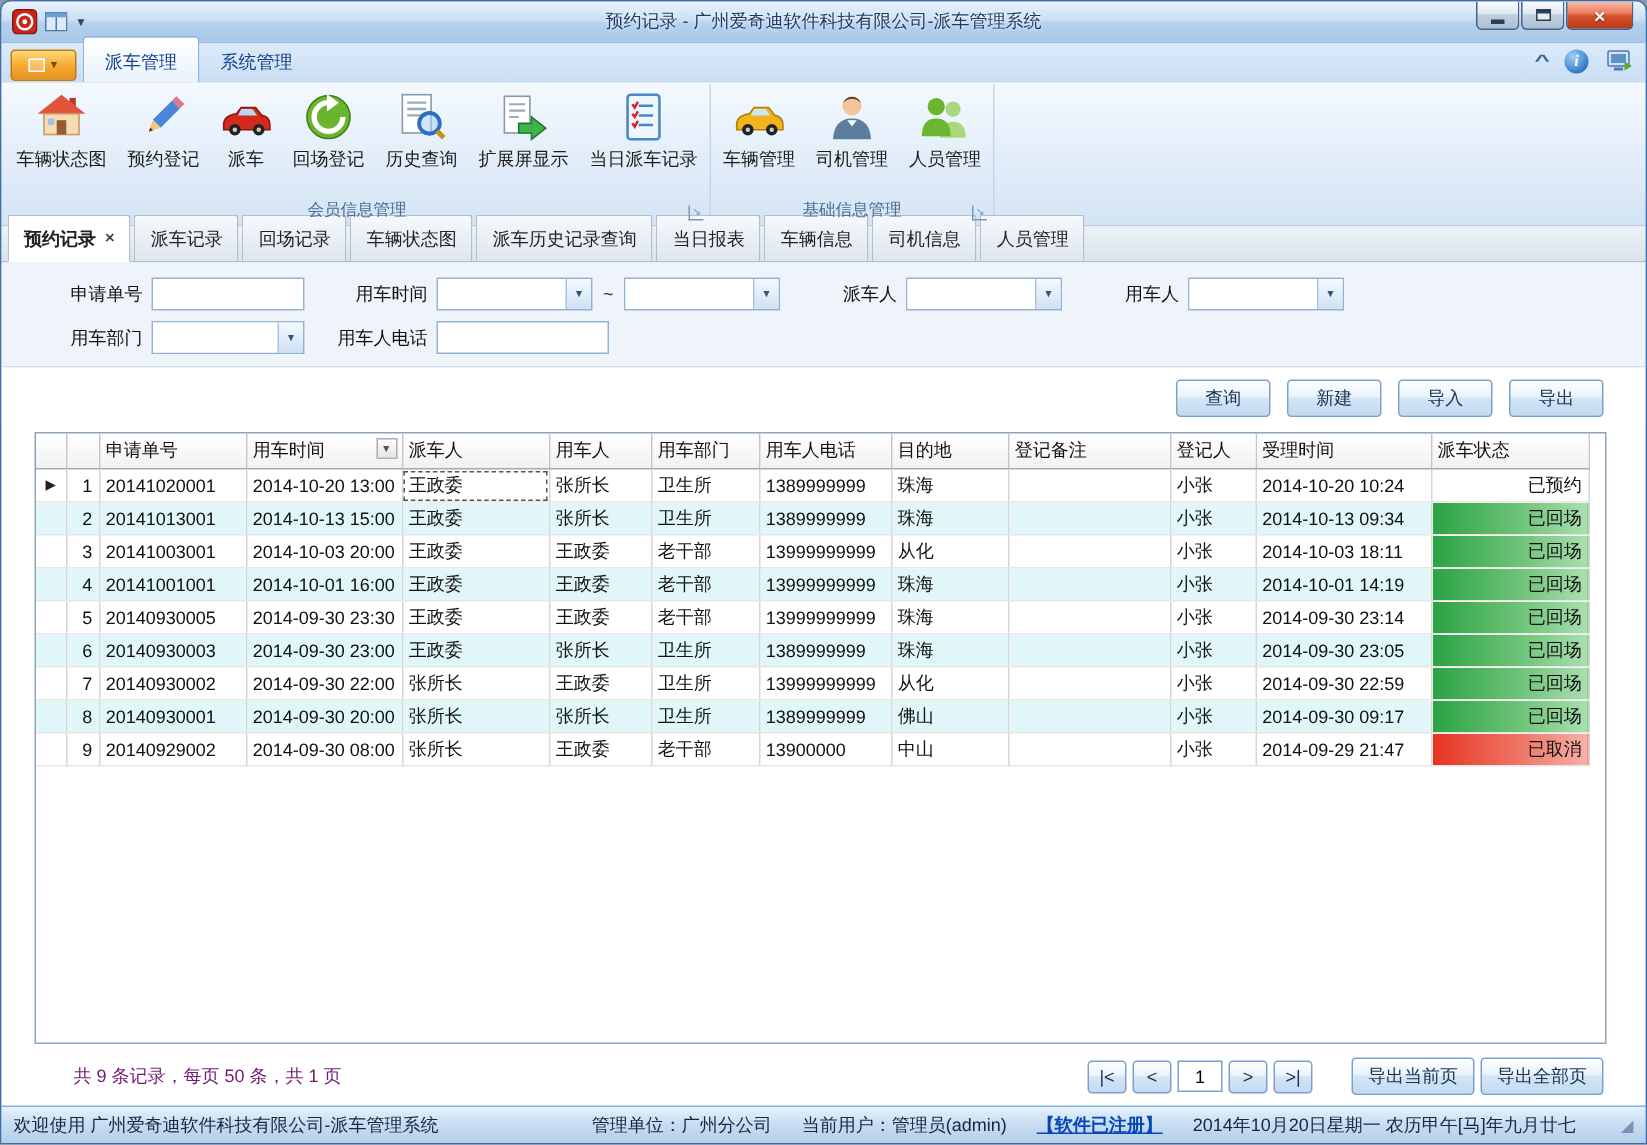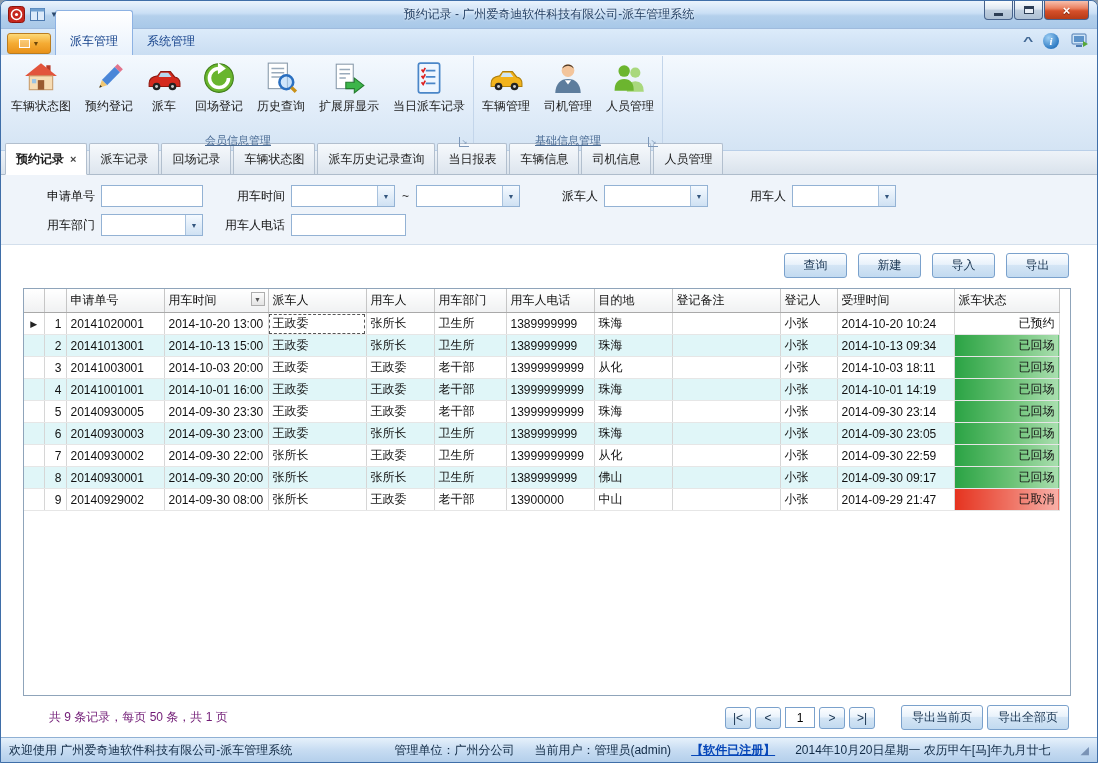--- a/index.html
+++ b/index.html
@@ -15,34 +15,34 @@
   .winbtn { width:29px; height:19px; margin-left:1px; border:1px solid #46618a; border-top:none; border-radius:0 0 4px 4px; background:linear-gradient(#fbfdfe,#dde7f1 45%,#c0cfdf 50%,#adc0d4); display:flex; align-items:center; justify-content:center; cursor:default; }
   .winbtn .glyph-min { width:9px; height:3px; background:#2d3e55; margin-top:8px; }
   .winbtn .glyph-max { width:10px; height:8px; border:1px solid #2d3e55; border-top:3px solid #2d3e55; background:#e8eef5; }
   .winbtn.close { width:45px; background:linear-gradient(#f7c0ae,#ea8161 40%,#d5502a 55%,#b63a16); color:#fff; font-weight:bold; font-size:13px; text-shadow:0 1px 1px #7a2410; }
 
   
   .tabrow { height:26px; flex:0 0 26px; background:linear-gradient(#dcebfa,#c9ddf2); display:flex; align-items:flex-end; padding:0 6px; position:relative; }
   .appbtn { width:44px; height:21px; margin:0 4px 1px 0; border:1px solid #b97c20; border-radius:3px; background:linear-gradient(#fcd978,#f5ab33 50%,#e8921a); display:flex; align-items:center; justify-content:center; gap:3px; }
   .appbtn .pane { width:11px; height:9px; border:1px solid #fff; background:rgba(255,255,255,.25); }
   .appbtn .caret { color:#6e4708; font-size:7px; }
-  .rtab { padding:22px 14px 5px; color:#15428b; cursor:default; }
+  .rtab { padding:8px 14px 5px; color:#15428b; cursor:default; }
   .rtab.active { background:linear-gradient(#ffffff,#e9f2fc); border:1px solid #8db2e3; border-bottom:none; border-radius:3px 3px 0 0; }
   .tabrow-right { position:absolute; right:8px; top:4px; display:flex; align-items:center; gap:12px; }
   .chev { color:#3f6693; font-weight:bold; font-size:11px; transform:scaleX(1.6); }
   .infoicon { width:16px; height:16px; border-radius:50%; background:radial-gradient(circle at 35% 30%, #9fd0f5, #2f7cc4 70%, #1c5a9a); color:#fff; font-family:"Liberation Serif",serif; font-style:italic; font-weight:bold; font-size:11px; display:flex; align-items:center; justify-content:center; }
 
   
   .ribbon { height:96px; flex:0 0 96px; background:linear-gradient(#f4f9fe,#e2edf9 55%,#d4e4f4); border-bottom:1px solid #b9cfe8; display:flex; padding:1px 2px 0; }
   .rgroup { display:flex; flex-direction:column; border-right:1px solid #c3d5ea; padding:0 1px; }
   .rbtns { display:flex; flex:1; align-items:stretch; }
   .rbtn { display:flex; flex-direction:column; align-items:center; justify-content:flex-start; padding:5px 7px 0; border-radius:3px; cursor:default; }
   .rbtn .rlbl { margin-top:3px; color:#1c1c1c; white-space:nowrap; }
   .ricon { width:34px; height:34px; display:block; }
-  .rlabelrow { height:17px; text-align:center; color:#4a6b94; font-size:11px; position:relative; line-height:15px;text-decoration:underline; }
+  .rlabelrow { height:17px; text-align:center; color:#4a6b94; font-size:11px; position:relative; line-height:15px; }
   .launcher { position:absolute; right:3px; bottom:3px; width:10px; height:10px; border-left:1px solid #7d97b8; border-bottom:1px solid #7d97b8; color:#7d97b8; font-size:7px; line-height:9px; text-align:center; }
   .rfill { flex:1; }
 
   
   .doctabs { height:24px; flex:0 0 24px; background:linear-gradient(#eef3f8,#d9e2ec); border-bottom:1px solid #aebccb; display:flex; align-items:flex-end; padding:0 4px; }
   .dtab { height:22px; display:flex; align-items:center; gap:6px; padding:15px 10px; margin-right:2px; border:1px solid #b2bfce; border-bottom:none; border-radius:2px 2px 0 0; background:linear-gradient(#f6f9fc,#dde5ee); color:#222; cursor:default; }
   .dtab.active { background:#fff; height:24px; margin-bottom:-1px; border-bottom:1px solid #fff; font-weight:bold; }
   .dtab .x { color:#444; font-size:11px; font-weight:bold; }
 
   

